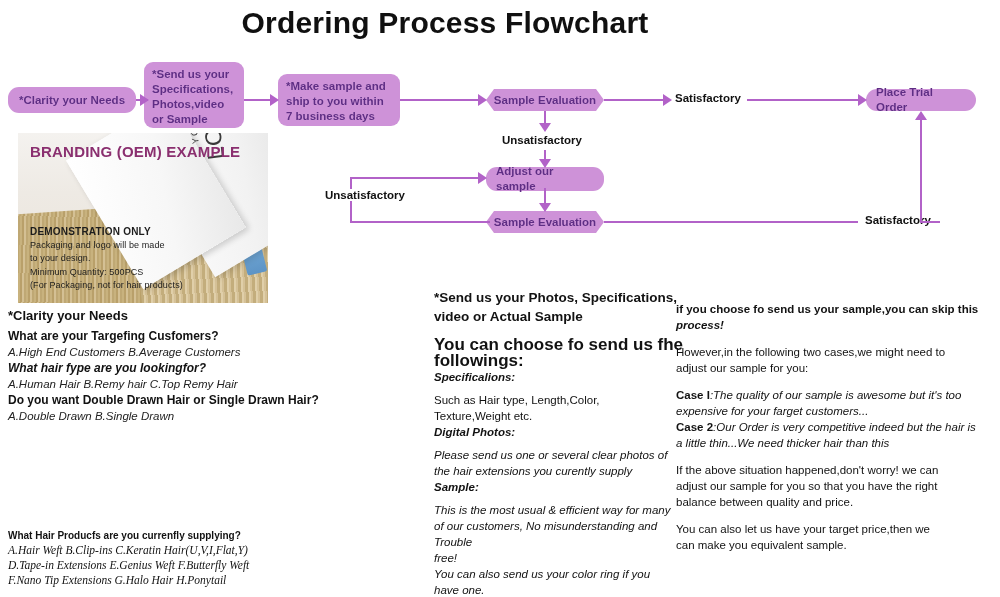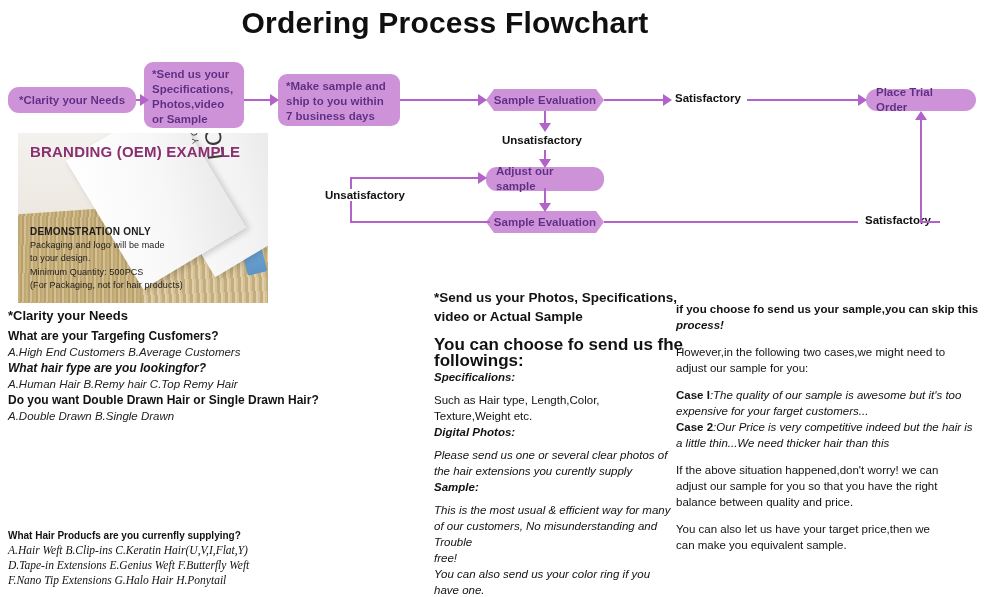--- a/index.html
+++ b/index.html
@@ -272,21 +272,21 @@
     <p class="bi">process!</p>
     <div class="gap"></div>
     <p>However,in the following two cases,we might need to</p>
     <p>adjust our sample for you:</p>
     <div class="gap"></div>
     <p>
       <span class="b">Case I</span><span class="i">:The quality of our sample is awesome but it's too</span>
     </p>
     <p class="i">expensive for your farget customers...</p>
     <p>
-      <span class="b">Case 2</span><span class="i">:Our Price is very competitive indeed but the hair is</span>
+      <span class="b">Case 2</span><span class="i">:Our Order is very competitive indeed but the hair is</span>
     </p>
     <p class="i">a little thin...We need thicker hair than this</p>
     <div class="gap"></div>
     <p>If  the  above  situation  happened,don't worry! we  can</p>
     <p>adjust our sample for you so that you have the right</p>
     <p>balance between quality and price.</p>
     <div class="gap"></div>
     <p>You can also let us have your target price,then we</p>
     <p>can make you equivalent sample.</p>
   </div>

